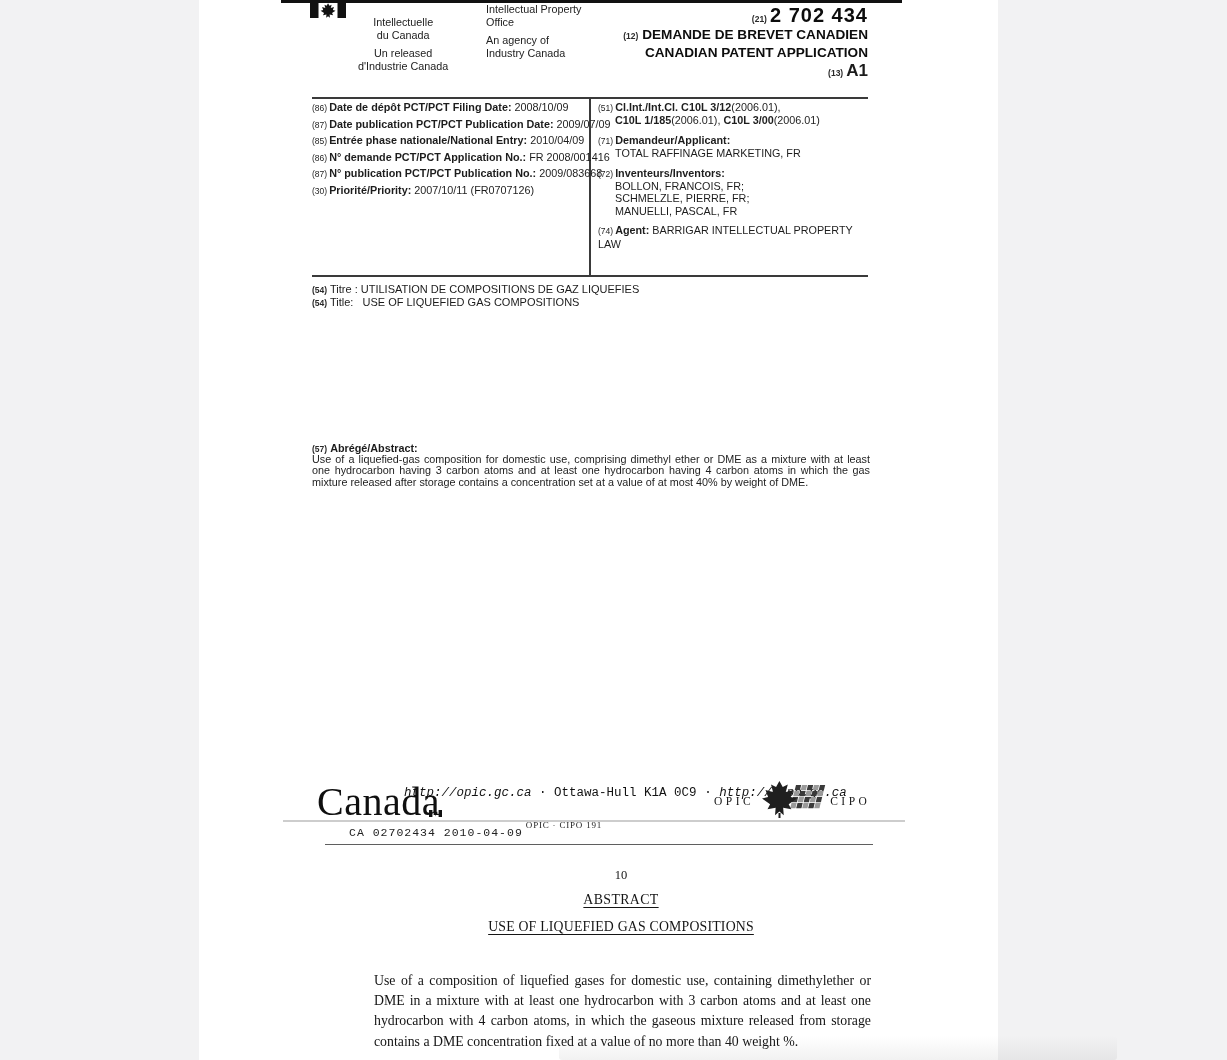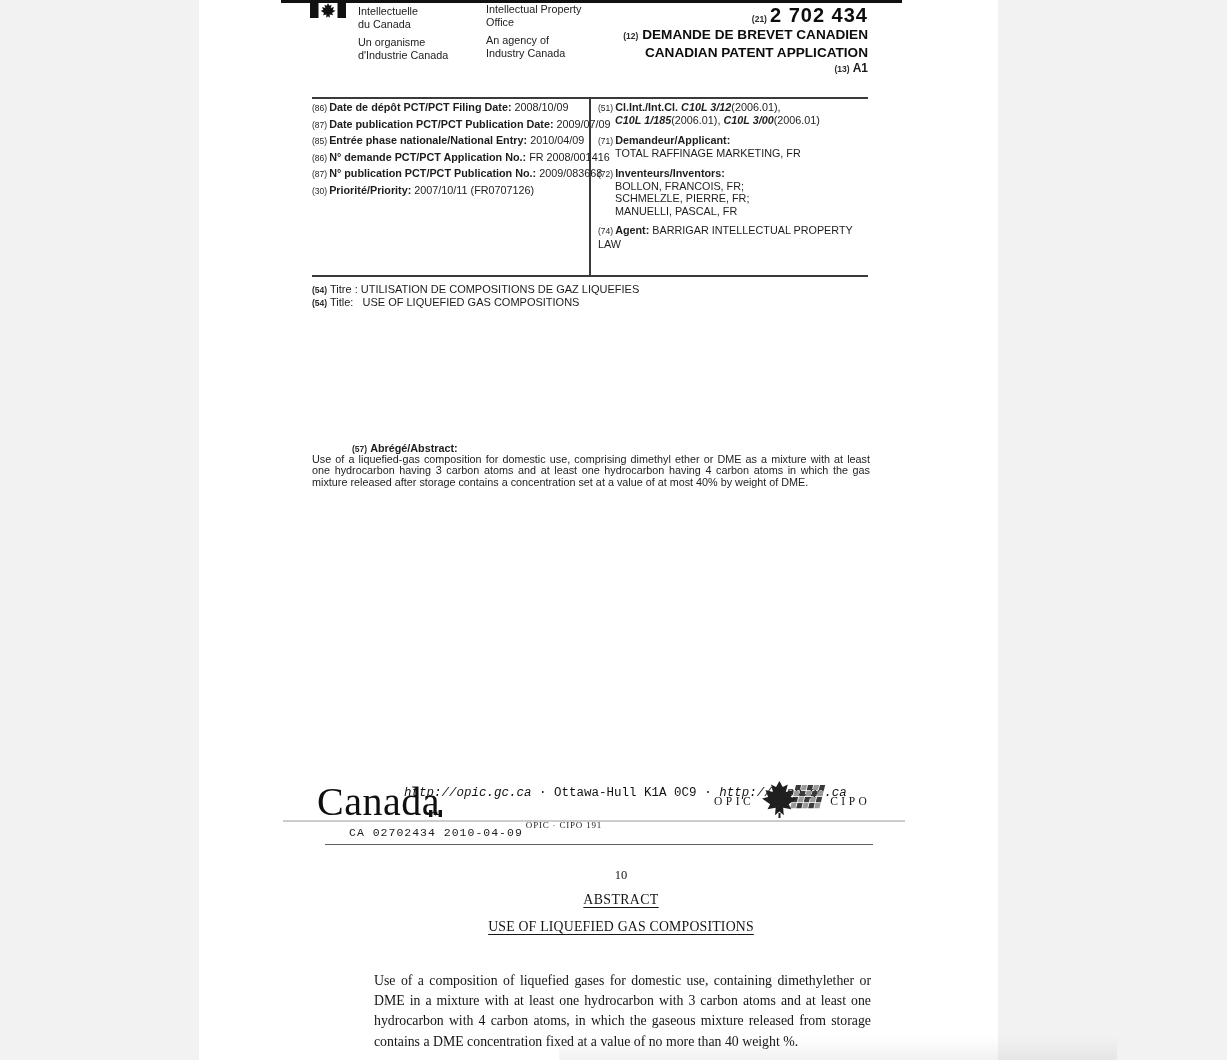--- a/index.html
+++ b/index.html
@@ -13,44 +13,44 @@
   .top-bar { left:82px; top:0; width:621px; height:3px; background:#111; }
 
   
   .hdr-col { font-size:10.8px; line-height:12.6px; color:#222; }
   .hdr-col .grp2 { margin-top:6px; }
   .num-block { right:130px; top:4px; text-align:right; white-space:nowrap; }
   .n21 { font-size:11px; color:#222; }
   .n21 .big { font-size:20px; font-weight:bold; letter-spacing:1px; color:#0d0d0d; }
   .doc-type { font-size:13.6px; font-weight:bold; line-height:15.5px; color:#0d0d0d; }
   .kind { font-size:11px; margin-top:1px; }
-  .kind .big { font-size:12px; font-weight:bold; }
+  .kind .big { font-size:17px; font-weight:bold; }
   .small-code { font-size:8.5px; color:#2a2a2a;font-weight:bold; }
 
   
   .rule { background:#3a3a3a; }
   .hr1 { left:113px; top:97px;  width:556px; height:1.6px; }
   .hr2 { left:113px; top:275px; width:556px; height:1.6px; }
   .vr  { left:390px; top:97px;  width:1.6px; height:179.6px; }
 
   
   .bib { font-size:10.8px; color:#1d1d1d; }
   .bib .code { font-size:8.5px; margin-right:2px; }
   .bib .b { font-weight:bold; }
   .bib-left { left:113px; top:101px; width:278px; }
   .bib-left .row { margin-bottom:4.6px; white-space:nowrap; }
   .bib-right { left:399px; top:101px; width:272px; line-height:12.4px; }
   .bib-right .blk { margin-bottom:7px; }
   .indent { padding-left:17px; }
-  .cls { font-weight:bold; font-style:italic; }
+  .cls { font-weight:bold; }
 
   
   .title-block { left:113px; top:284px; font-size:11px; line-height:11.6px; white-space:nowrap; }
   .title-block .gap { display:inline-block; width:6px; }
-  .abstract-label { left:113px; top:442px; font-size:10.8px;margin-left:40px; }
+  .abstract-label { left:113px; top:442px; font-size:10.8px; }
   .abstract-par { left:113px; top:454px; width:558px; font-size:10.8px; line-height:11.4px;
                   text-align:justify; color:#1d1d1d; }
   .wordmark { left:118px; top:778px; font-family:"Liberation Serif", serif;
               font-size:40px; color:#0f0f0f; letter-spacing:0.5px; }
   .wordmark .flagbox { position:absolute; right:-2px; top:2px; }
   .footer-center { left:205px; top:786px; width:320px; text-align:center; }
   .addr { font-family:Liberation Mono, monospace; font-size:12.5px; color:#111; white-space:nowrap; }
   .addr .it { font-style:italic; }
   .opic-code { font-family:"Liberation Serif", serif; font-size:9px; letter-spacing:0.8px;
                margin-top:20px; color:#222; }
@@ -86,24 +86,24 @@
   <div class="abs top-bar"></div>
 
   <div class="abs" style="left:111px; top:3px;">
     <svg width="36" height="15" viewBox="0 0 36 15">
       <rect x="0" y="0" width="8.5" height="15" fill="#111"></rect>
       <rect x="27.5" y="0" width="8.5" height="15" fill="#111"></rect>
       <path transform="translate(10.6,0.2) scale(0.62)" fill="#111" d="M12 0 L14.3 4.2 L17.8 2.4 L16.4 7.6 L21.6 6.2 L19.8 11 L24 12 L18.4 16 L20.2 19.4 L14.6 18.4 L15 23.6 L12 21 L9 23.6 L9.4 18.4 L3.8 19.4 L5.6 16 L0 12 L4.2 11 L2.4 6.2 L7.6 7.6 L6.2 2.4 L9.7 4.2 Z"></path>
     </svg>
   </div>
 
-  <div class="abs hdr-col" style="left:159px; top:5px;">
+  <div class="abs hdr-col" style="left:159px; top:16px;text-align:center;">
     <div>Intellectuelle</div>
     <div>du Canada</div>
-    <div class="grp2">Un organisme</div>
+    <div class="grp2">Un released</div>
     <div>d'Industrie Canada</div>
   </div>
   <div class="abs hdr-col" style="left:287px; top:3px;">
     <div>Intellectual Property</div>
     <div>Office</div>
     <div class="grp2">An agency of</div>
     <div>Industry Canada</div>
   </div>
 
   <div class="abs num-block">

